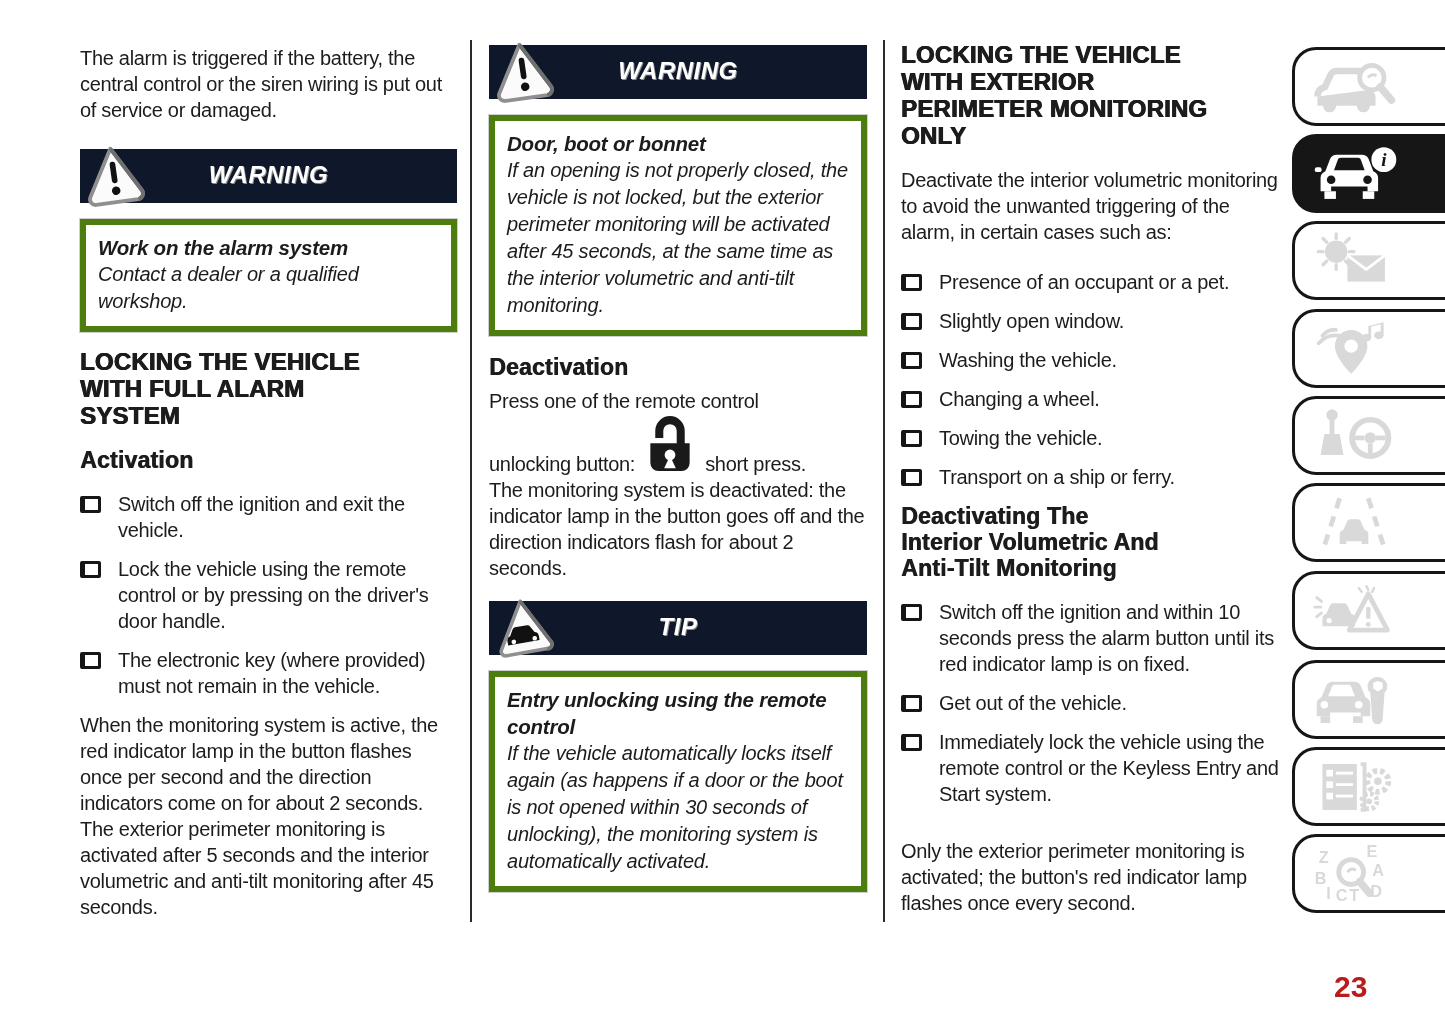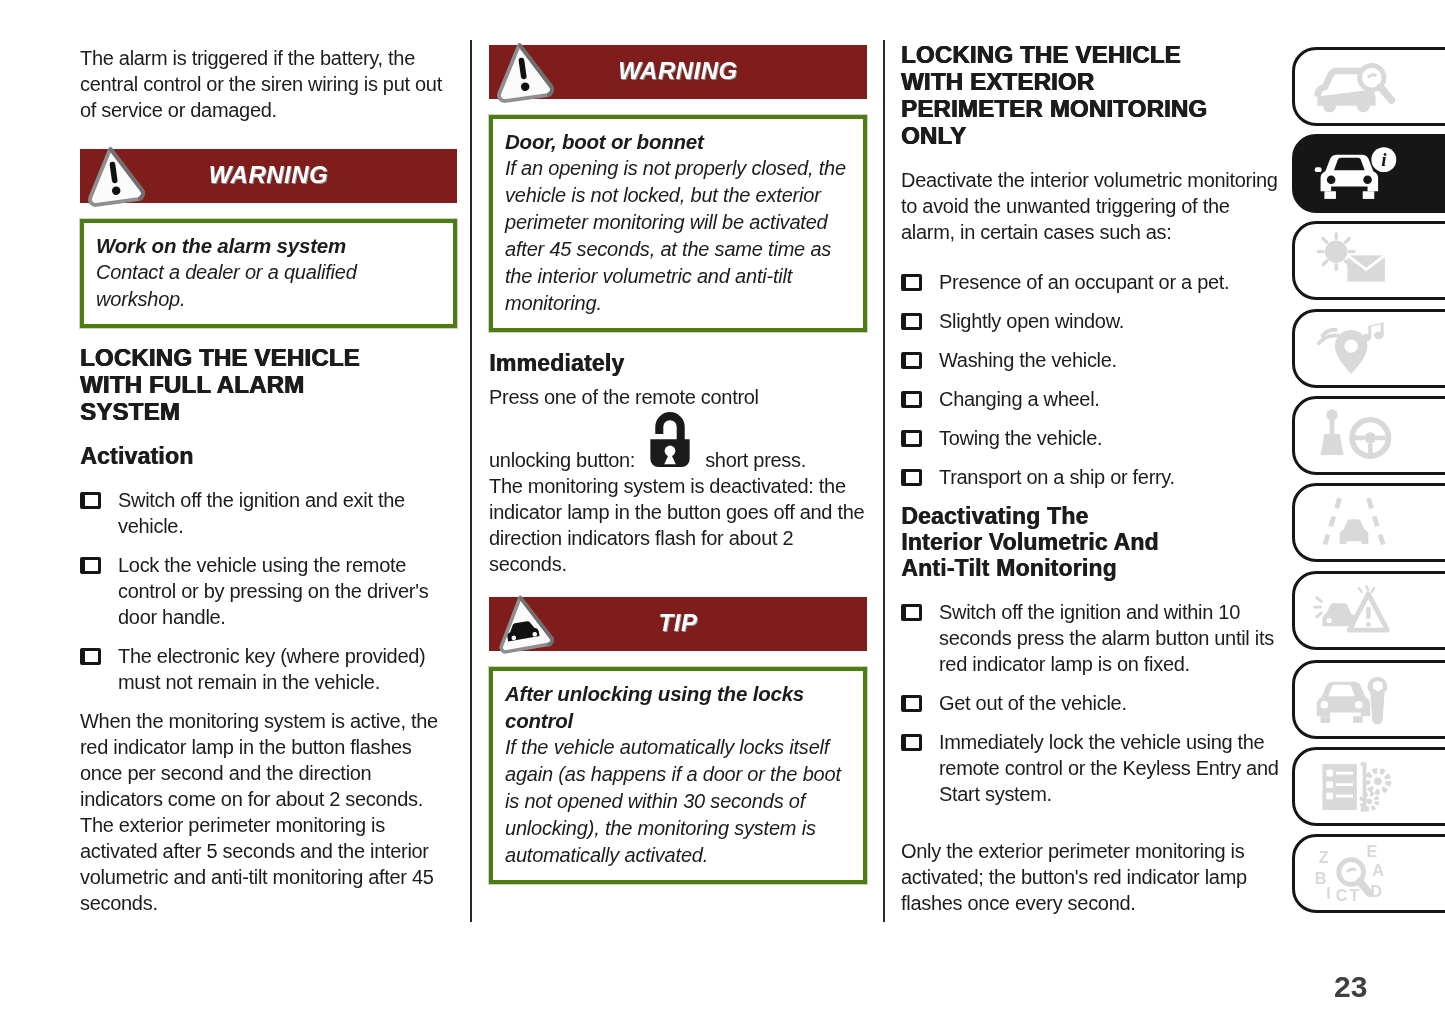--- a/index.html
+++ b/index.html
@@ -10,28 +10,28 @@
   #col2{left:489px;width:378px;}
   #col3{left:901px;width:380px;}
   .vdivider{position:absolute;top:40px;height:882px;width:2px;background:#2a2a2a;}
   #divider1{left:470px;}
   #divider2{left:883px;}
 
   .body-text{font-size:20px;line-height:26px;letter-spacing:-0.3px;margin:0 0 0 0;}
   .intro{margin-bottom:26px;}
 
   
-  .banner{position:relative;background:#7f1d1d;height:54px;margin:0 0 16px 0;}
+  .banner{position:relative;background:#0f172a;height:54px;margin:0 0 16px 0;}
   .banner .banner-label{position:absolute;left:0;right:0;top:12px;text-align:center;
       color:#ffffff;font-weight:bold;font-style:italic;font-size:24px;letter-spacing:0.5px;
       text-shadow:1px 1px 0 #8f8f8f;}
   .tri-wrap{position:absolute;left:0px;top:-7px;}
 
   
-  .note-box{border:4px solid #4d7c0f;outline:1px solid #cfcfcf;padding:9px 12px 11px 12px;margin:0 0 14px 0;}
+  .note-box{border:6px solid #4d7c0f;outline:1px solid #cfcfcf;padding:9px 12px 11px 12px;margin:0 0 14px 0;}
   .note-title{font-weight:bold;font-style:italic;font-size:20.5px;line-height:27px;letter-spacing:-0.2px;}
   .note-body{font-style:italic;font-size:20px;line-height:27px;letter-spacing:-0.2px;}
 
   .heading-caps{font-weight:bold;font-size:24px;line-height:27px;letter-spacing:0.2px;
       white-space:pre-line;margin:0 0 18px 0;
       text-shadow:0.7px 0 0 #1c1c1c, -0.3px 0 0 #1c1c1c;}
   .heading-sub{font-weight:bold;font-size:23px;line-height:26px;letter-spacing:0.2px;
       white-space:pre-line;margin:0 0 18px 0;
       text-shadow:0.7px 0 0 #1c1c1c;}
 
@@ -44,21 +44,21 @@
   .lock-line .lock-svg{display:block;margin:0 2px;}
   .lock-line span{font-size:20px;letter-spacing:-0.3px;line-height:26px;}
 
   
   .side-tab{position:absolute;left:1292px;width:176px;height:79px;background:#ffffff;
       border:3.5px solid #161616;border-radius:24px;box-sizing:border-box;
       display:flex;align-items:center;padding-left:16px;}
   .side-tab.active{background:#161616;}
 
   .page-number{position:absolute;left:1334px;top:970px;font-weight:bold;font-size:30px;
-      letter-spacing:0;color:#404040;}
+      letter-spacing:0;color:#b91c1c;}
 </style>
 </head>
 <body>
 
 <div class="page">
 
   <div class="col" id="col1">
     <p class="body-text intro">The alarm is triggered if the battery, the central control or the siren wiring is put out of service or damaged.</p>
 
     <div class="banner">
@@ -115,21 +115,21 @@
         </svg>
       </span>
       <span class="banner-label">WARNING</span>
     </div>
 
     <div class="note-box">
       <div class="note-title">Door, boot or bonnet</div>
       <div class="note-body">If an opening is not properly closed, the vehicle is not locked, but the exterior perimeter monitoring will be activated after 45 seconds, at the same time as the interior volumetric and anti-tilt monitoring.</div>
     </div>
 
-    <h3 class="heading-sub" style="margin-top:18px;margin-bottom:8px;">Immediately</h3>
+    <h3 class="heading-sub" style="margin-top:18px;margin-bottom:8px;">Deactivation</h3>
 
     <p class="body-text" style="margin:0;">Press one of the remote control</p>
     <div class="lock-line">
       <span>unlocking button:</span>
       <svg class="lock-svg" width="50" height="62" viewBox="0 0 56 66">
         <path d="M40 31 V16 a12 12 0 0 0 -24 0 v8" fill="none" stroke="#1a1a1a" stroke-width="9"></path>
         <path d="M6 30 h44 v22 a9 9 0 0 1 -9 9 H15 a9 9 0 0 1 -9 -9 Z" fill="#1a1a1a"></path>
         <circle cx="28" cy="43" r="6" fill="#ffffff"></circle>
         <path d="M28 44 L21.5 58 h13 Z" fill="#ffffff"></path>
       </svg>
@@ -144,21 +144,21 @@
           <path d="M38 6 L64 56 a5 5 0 0 1 -5 8" fill="none" stroke="#6f6f6f" stroke-width="4" stroke-linejoin="round"></path>
           <path d="M16 48 q0 -4 4 -5 l4 -7 q1 -2 3 -2 h14 q2 0 3 2 l4 7 q4 1 4 5 v5 H16 Z" fill="#111"></path>
           <circle cx="23" cy="50" r="2.6" fill="#fff"></circle>
           <circle cx="47" cy="50" r="2.6" fill="#fff"></circle>
         </svg>
       </span>
       <span class="banner-label">TIP</span>
     </div>
 
     <div class="note-box">
-      <div class="note-title">After unlocking using the locks control</div>
+      <div class="note-title">Entry unlocking using the remote control</div>
       <div class="note-body">If the vehicle automatically locks itself again (as happens if a door or the boot is not opened within 30 seconds of unlocking), the monitoring system is automatically activated.</div>
     </div>
   </div>
 
   <div class="vdivider" id="divider2"></div>
 
   <div class="col" id="col3">
     <h2 class="heading-caps" style="margin-top:-4px;">LOCKING THE VEHICLE
 WITH EXTERIOR
 PERIMETER MONITORING

